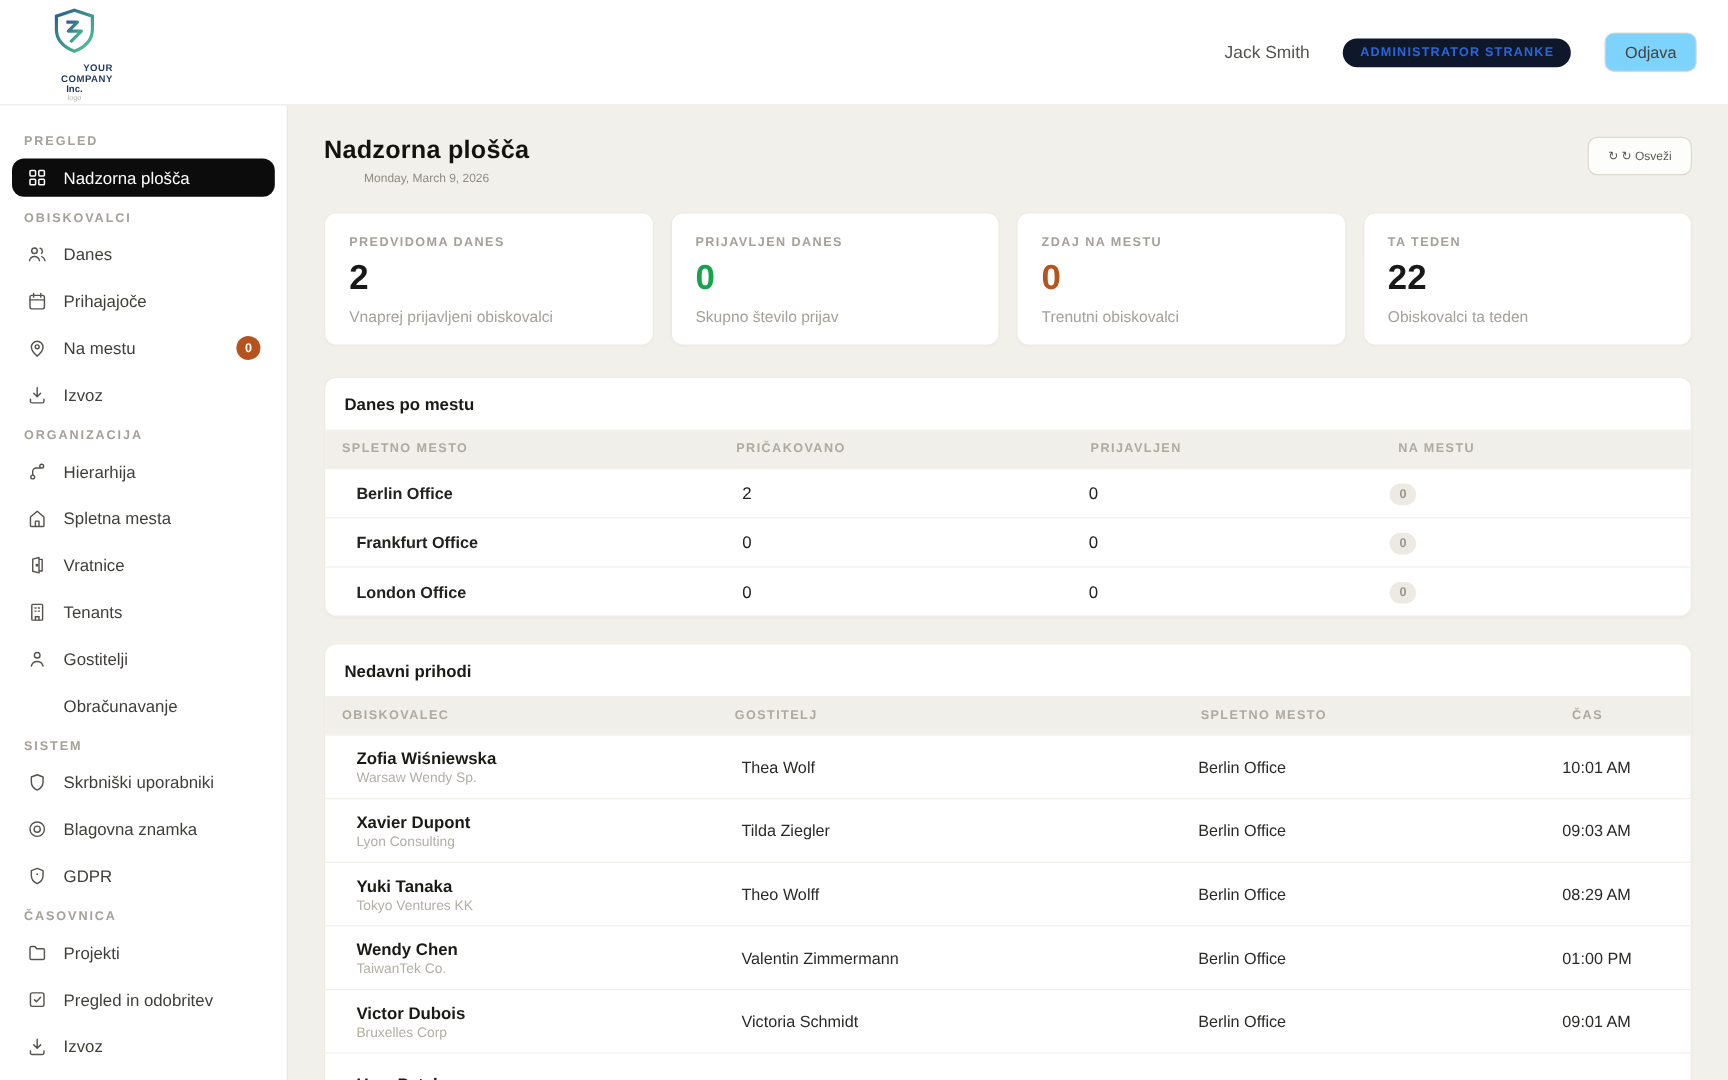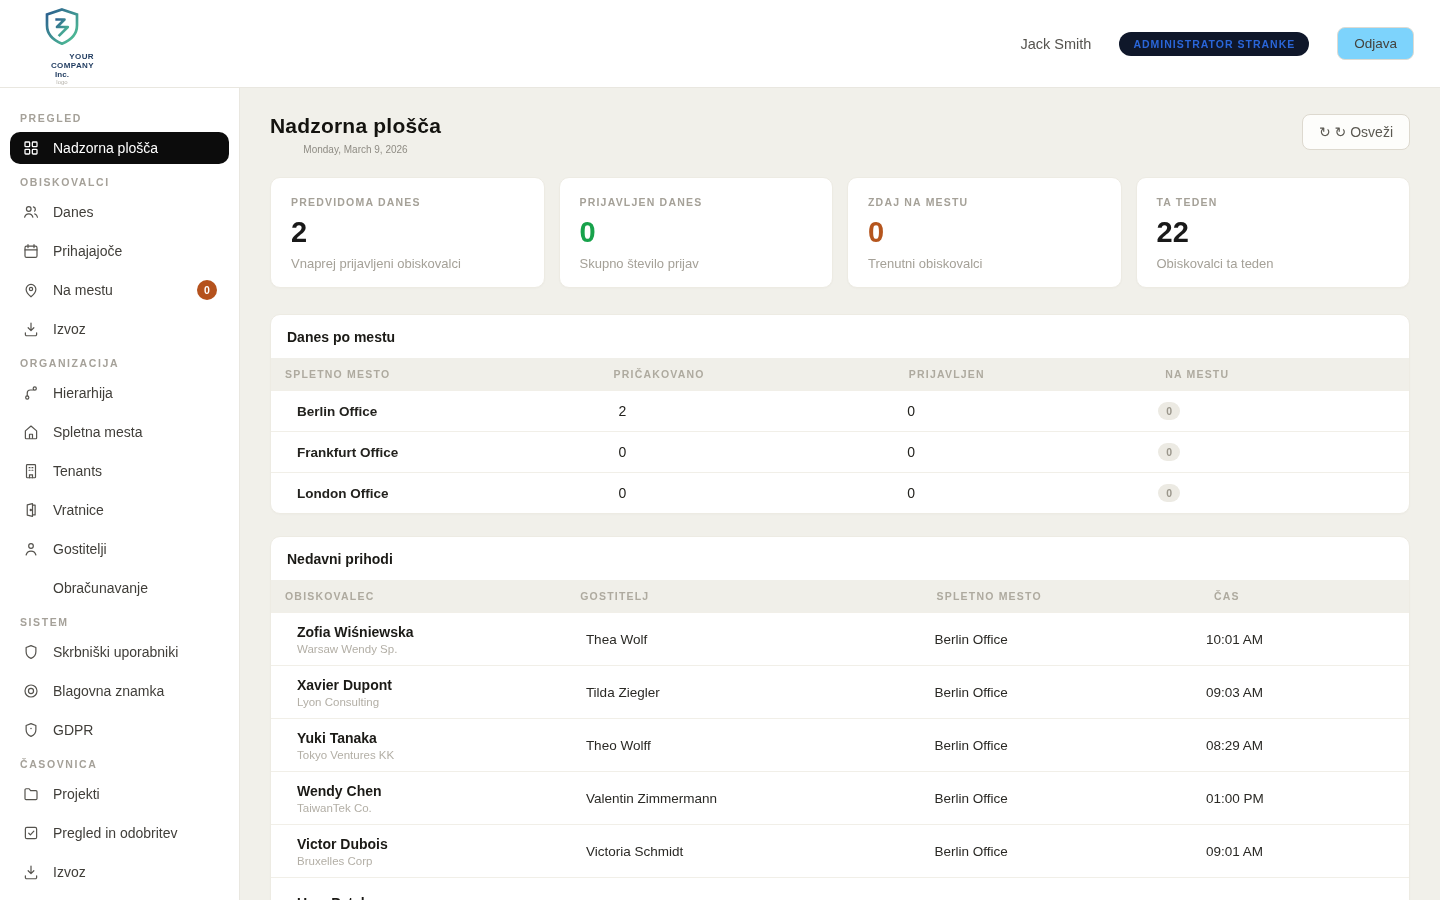--- a/index.html
+++ b/index.html
@@ -34,37 +34,37 @@
   .side-item.active .ico { color:#fff; }
   .count-badge { margin-left:auto; background:#b5521d; color:#fff; min-width:20px; height:20px;
     border-radius:999px; font-size:10.5px; font-weight:bold; display:flex; align-items:center; justify-content:center; }
 
   
   .main { background:#f1f0ea; padding:26px 30px; overflow:hidden; }
   .page-head { display:flex; justify-content:space-between; align-items:flex-start; margin-bottom:22px; }
   .page-title { font-size:21px; font-weight:bold; color:#14130f; letter-spacing:.2px; }
   .page-date { font-size:10px; color:#8f8c84; margin-top:6px;text-align:center; }
   .refresh-btn { background:#fdfdfb; border:1px solid #ddd9cf; border-radius:8px;
-    padding:9px 16px; font-size:14px; color:#5b5952; cursor:pointer; }
+    padding:9px 16px; font-size:10px; color:#5b5952; cursor:pointer; }
 
   .stat-row { display:grid; grid-template-columns:repeat(4,1fr); gap:14px; margin-bottom:26px; }
   .stat-card { background:#fff; border:1px solid #edebe3; border-radius:10px; padding:18px 20px;
     height:111px; box-shadow:0 1px 2px rgba(0,0,0,.02); }
   .stat-label { font-size:10.5px; font-weight:bold; letter-spacing:1.2px; color:#a5a198; }
   .stat-value { font-size:29px; font-weight:bold; margin:8px 0 7px; color:#191919; }
   .stat-caption { font-size:13px; color:#a5a198; }
 
   .table-card { background:#fff; border:1px solid #edebe3; border-radius:10px;
     overflow:hidden; margin-bottom:22px; box-shadow:0 1px 2px rgba(0,0,0,.02); }
   .tc-title { font-size:14px; font-weight:bold; color:#1b1a16; padding:14px 16px 13px; }
   .t-head { display:grid; background:#f0efe9; padding:10px 14px; }
   .t-head .t-col { font-size:10.5px; font-weight:bold; letter-spacing:1.2px; color:#aeaa9f; }
   .t-row { display:grid; padding:0 26px; align-items:center; border-top:1px solid #f1efe8; }
   .grid-site { grid-template-columns:29.6% 26.6% 23.1% 20.7%; }
-  .grid-arr  { grid-template-columns:26.6% 32.1% 25% 16.3%; }
+  .grid-arr  { grid-template-columns:26.6% 32.1% 25% 16.3%;gap:32px; }
   .site-row { height:41px; font-size:14px; color:#23221e; }
   .site-name { font-weight:bold; font-size:13.5px; }
   .pill-badge { display:inline-block; background:#eceae3; color:#9a968b; font-size:10.5px;
     font-weight:bold; padding:3px 8px; border-radius:999px; }
   .arr-row { height:53px; font-size:13.5px; color:#2a2925; }
   .visitor-name { font-weight:bold; font-size:14px; color:#1b1a16; }
   .visitor-co { font-size:11.5px; color:#b3afa6; margin-top:3px; }
 </style>
 </head>
 <body>
@@ -167,36 +167,36 @@
       <span class="ico">
         <svg viewBox="0 0 24 24" width="18" height="18" fill="none" stroke="currentColor" stroke-width="1.6" stroke-linejoin="round">
             <path d="M4.5 10.5 12 4l7.5 6.5V20a1 1 0 0 1-1 1h-13a1 1 0 0 1-1-1z"></path>
             <path d="M10 21v-6h4v6"></path>
           </svg>
       </span>
       <span>Spletna mesta</span>
     </div>
     <div class="side-item">
       <span class="ico">
-        <svg viewBox="0 0 24 24" width="18" height="18" fill="none" stroke="currentColor" stroke-width="1.6" stroke-linecap="round">
-            <rect x="6" y="3.5" width="12" height="17.5" rx="1"></rect>
-            <path d="M9.5 7.5h1.2M13.3 7.5h1.2M9.5 11h1.2M13.3 11h1.2M10 21v-3.8h4V21"></path>
-          </svg>
-      </span>
-      <span>Tenants</span>
-    </div>
-    <div class="side-item">
-      <span class="ico">
         <svg viewBox="0 0 24 24" width="18" height="18" fill="none" stroke="currentColor" stroke-width="1.6" stroke-linejoin="round">
             <path d="M14 3.5 7 5.2v13.6l7 1.7z"></path>
             <path d="M14 5.5h3.5v13H14"></path>
             <circle cx="11.7" cy="12" r=".8" fill="currentColor"></circle>
           </svg>
       </span>
       <span>Vratnice</span>
+    </div>
+    <div class="side-item">
+      <span class="ico">
+        <svg viewBox="0 0 24 24" width="18" height="18" fill="none" stroke="currentColor" stroke-width="1.6" stroke-linecap="round">
+            <rect x="6" y="3.5" width="12" height="17.5" rx="1"></rect>
+            <path d="M9.5 7.5h1.2M13.3 7.5h1.2M9.5 11h1.2M13.3 11h1.2M10 21v-3.8h4V21"></path>
+          </svg>
+      </span>
+      <span>Tenants</span>
     </div>
     <div class="side-item">
       <span class="ico">
         <svg viewBox="0 0 24 24" width="18" height="18" fill="none" stroke="currentColor" stroke-width="1.6" stroke-linecap="round">
             <circle cx="12" cy="8" r="3.1"></circle>
             <path d="M5.5 20c.9-3.4 3.4-5.1 6.5-5.1s5.6 1.7 6.5 5.1"></path>
           </svg>
       </span>
       <span>Gostitelji</span>
     </div>

